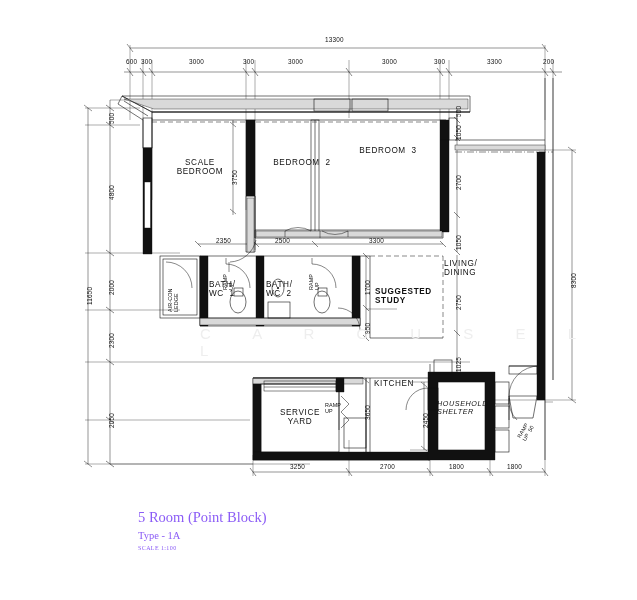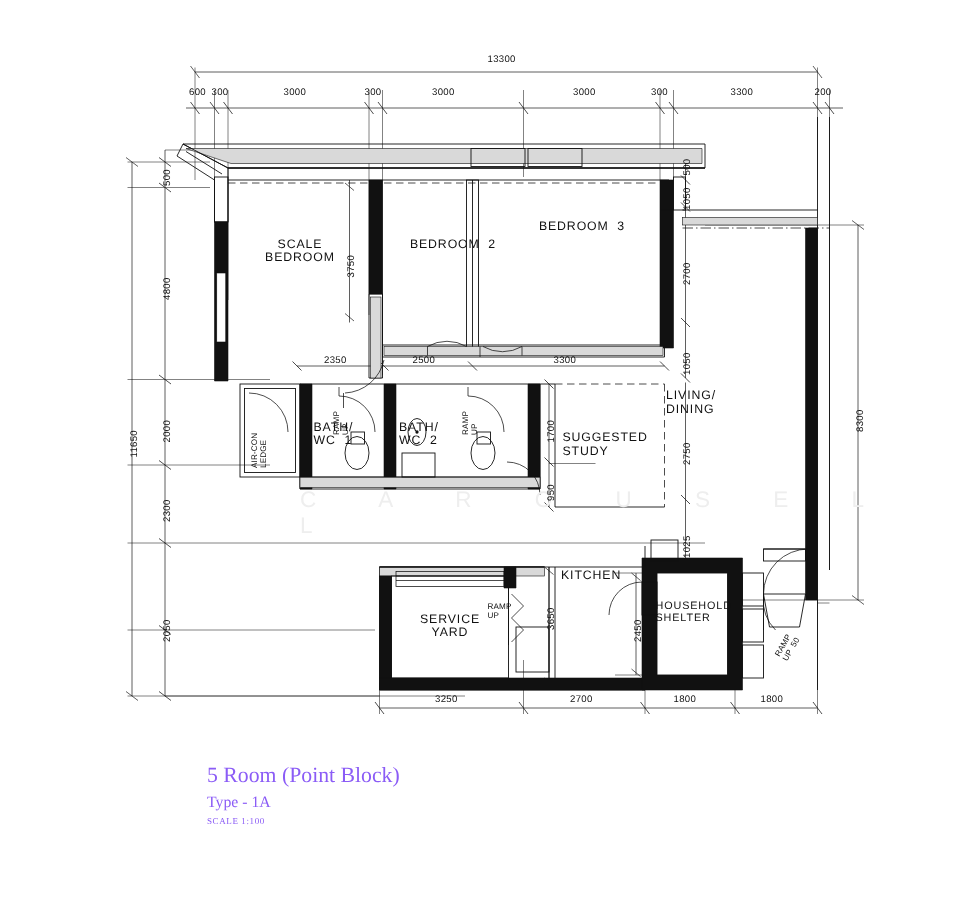--- a/index.html
+++ b/index.html
@@ -336,30 +336,30 @@
 </svg>
 
 <div class="wm" style="left:200px;top:325px;">C A R O U S E L L</div>
 
 <div class="lbl room" style="left:170px;top:158px;width:60px;">SCALE
 BEDROOM</div>
 <div class="lbl room" style="left:262px;top:158px;width:80px;text-align:center;">BEDROOM  2</div>
 <div class="lbl room" style="left:358px;top:146px;width:60px;">BEDROOM  3</div>
 <div class="lbl room" style="left:444px;top:219px;width:50px;text-align:left;margin-top:40px;">LIVING/
 DINING</div>
-<div class="lbl room" style="left:375px;top:287px;width:66px;text-align:left;">SUGGESTED
+<div class="lbl room" style="left:375px;top:287px;width:66px;text-align:left;font-weight:bold;">SUGGESTED
 STUDY</div>
 <div class="lbl room" style="left:209px;top:280px;width:40px;text-align:left;">BATH/
 WC  1</div>
 <div class="lbl room" style="left:266px;top:280px;width:40px;text-align:left;">BATH/
 WC  2</div>
 <div class="lbl room" style="left:374px;top:379px;width:50px;text-align:left;">KITCHEN</div>
 <div class="lbl room" style="left:272px;top:408px;width:56px;">SERVICE
 YARD</div>
-<div class="lbl room" style="left:437px;top:400px;width:52px;text-align:left;font-size:7.2px;">HOUSEHOLD
+<div class="lbl room" style="left:437px;top:400px;width:52px;text-align:left;font-size:7.2px;font-style:italic;">HOUSEHOLD
 SHELTER</div>
 
 <div class="lbl tinyv" style="left:167px;top:312px;width:58px;">AIR-CON
 LEDGE</div>
 <div class="lbl tinyv" style="left:222px;top:290px;width:34px;">RAMP
 UP</div>
 <div class="lbl tinyv" style="left:308px;top:290px;width:34px;">RAMP
 UP</div>
 <div class="lbl tiny" style="left:325px;top:402px;width:28px;">RAMP
 UP</div>

